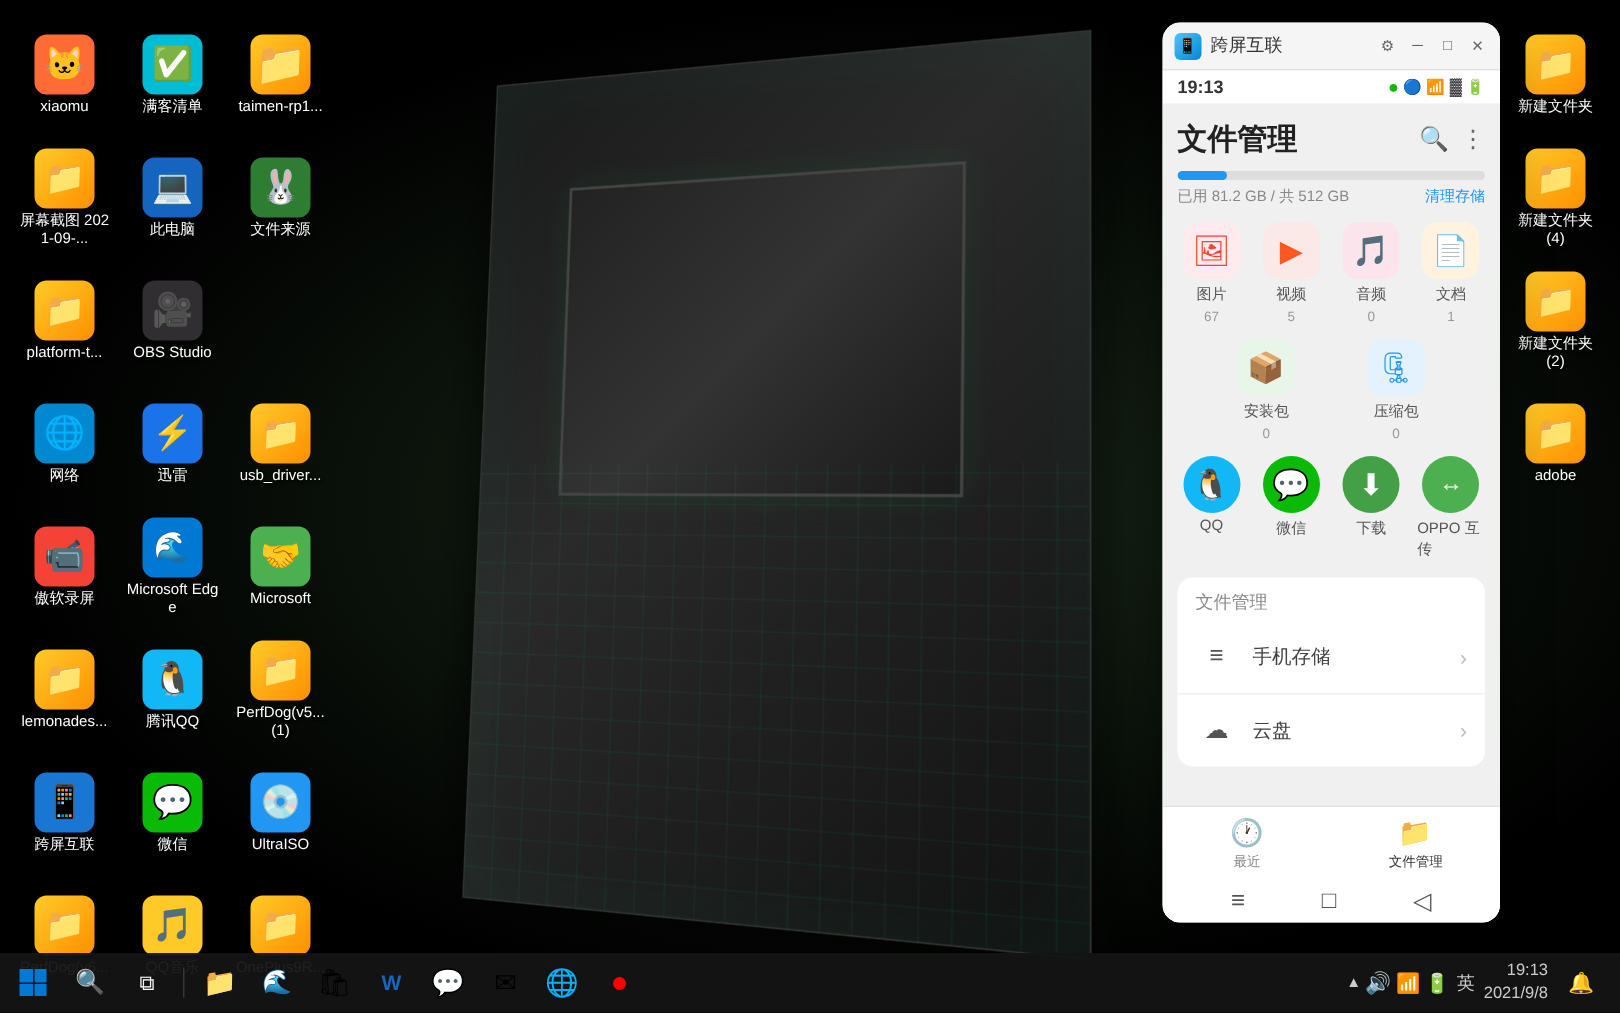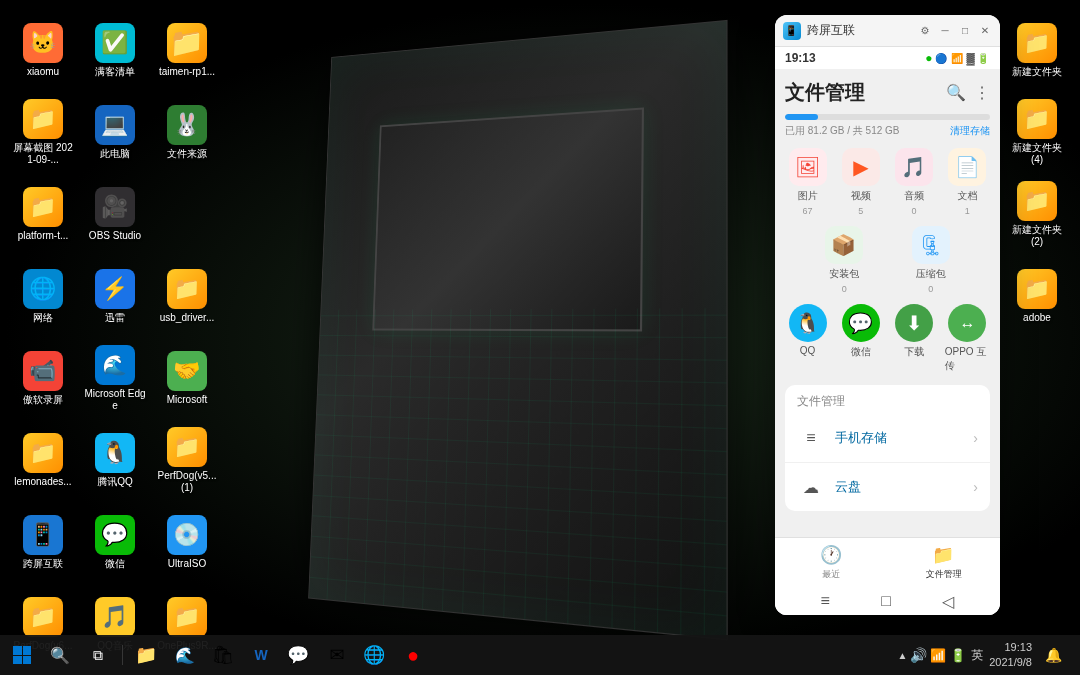--- a/index.html
+++ b/index.html
@@ -450,21 +450,21 @@
       display: flex;
       align-items: center;
       justify-content: center;
       font-size: 16px;
       color: #555;
     }
 
     .storage-loc-text {
       flex: 1;
       font-size: 13px;
-      color: #0369a1;
+      color: #404040;
     }
 
     .storage-loc-arrow {
       font-size: 14px;
       color: #bbb;
     }
 
     
     .phone-bottom-nav {
       height: 50px;

